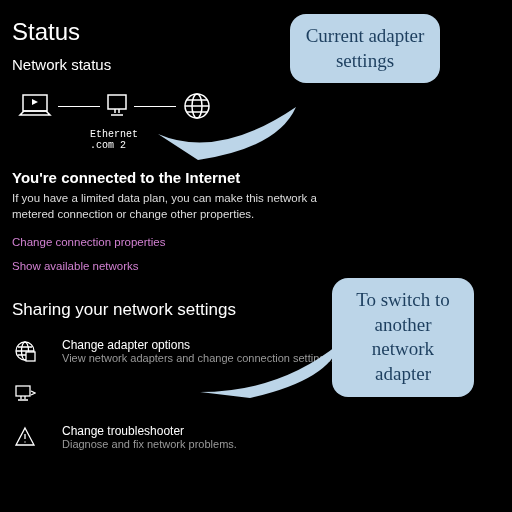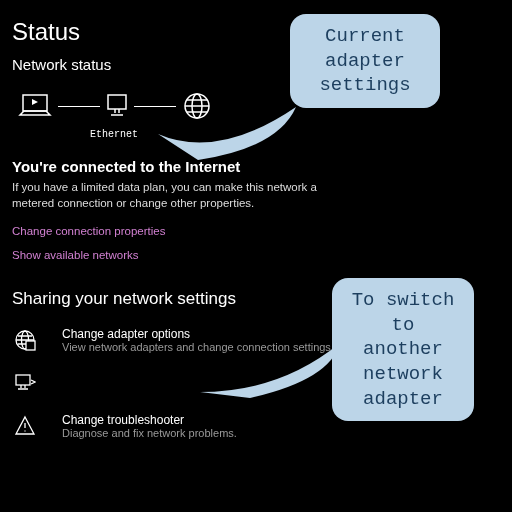--- a/index.html
+++ b/index.html
@@ -45,21 +45,21 @@
   .sec-heading { font-size: 17px; font-weight: 400; margin-top: 28px; margin-bottom: 18px; }
   .opt-row { display: flex; align-items: flex-start; gap: 26px; margin-bottom: 16px; padding-left: 2px; }
   .opt-icon { width: 22px; flex: 0 0 22px; margin-top: 2px; }
   .opt-text .opt-title { font-size: 12px; color: #fff; }
   .opt-text .opt-desc { font-size: 11px; color: #999; }
   
   .bubble {
     position: absolute;
     background: #bcd5e8;
     color: #1d3f5f;
-    font-family: Liberation Mono, monospace;
+    font-family: Liberation Serif, serif;
     font-size: 19px;
     text-align: center;
     border-radius: 16px;
     padding: 10px 14px;
     line-height: 1.3;
   }
   .bubble-top { top: 14px; left: 290px; width: 150px; }
   .bubble-bottom { top: 278px; left: 332px; width: 142px; }
   
   .tail { position: absolute; pointer-events:none; }
@@ -89,20 +89,21 @@
   <span>
     <svg width="30" height="30" viewBox="0 0 30 30" fill="none" stroke="#fff" stroke-width="1.5">
       <circle cx="15" cy="15" r="12"></circle>
       <ellipse cx="15" cy="15" rx="5" ry="12"></ellipse>
       <path d="M3 15 L27 15 M5 9 L25 9 M5 21 L25 21"></path>
     </svg>
   </span>
 </div>
 <div class="net-caption">
   <div>Ethernet</div>
+  <div>.com  2</div>
 </div>
 
 <div class="connected-heading">You're connected to the Internet</div>
 <div class="connected-desc">If you have a limited data plan, you can make this network a metered connection or change other properties.</div>
 
 <a class="link-pink">Change connection properties</a>
 <a class="link-pink">Show available networks</a>
 
 <div class="sec-heading">Sharing your network settings</div>
 

